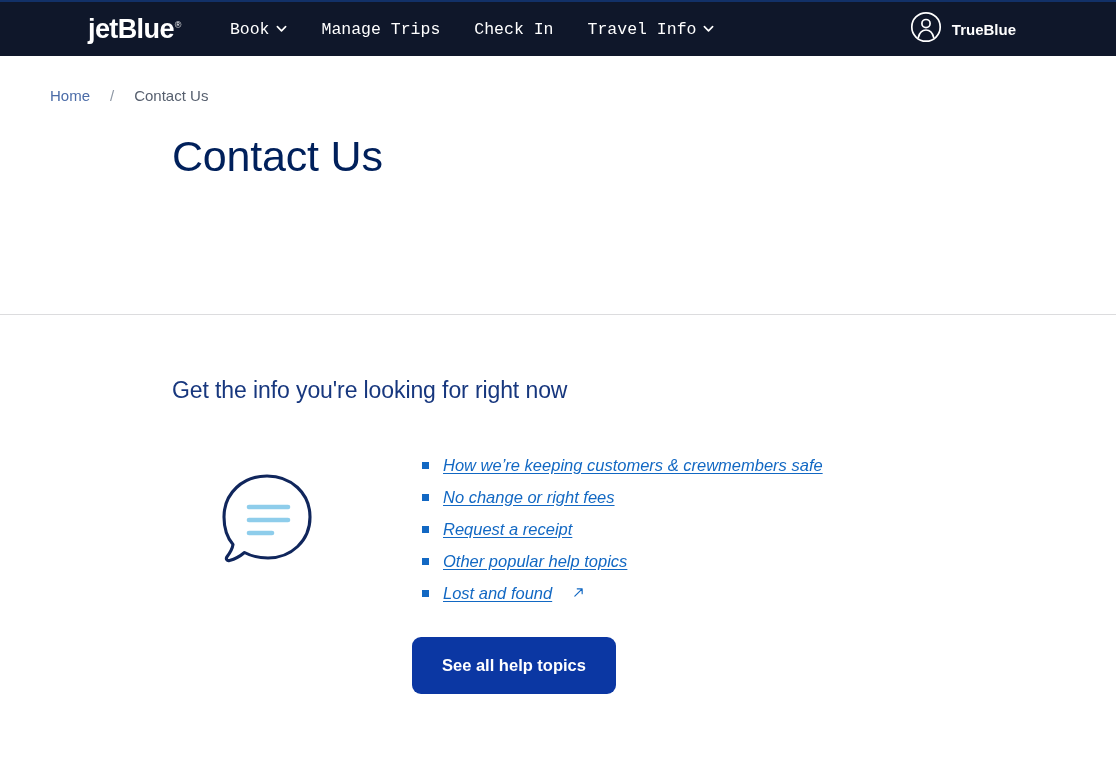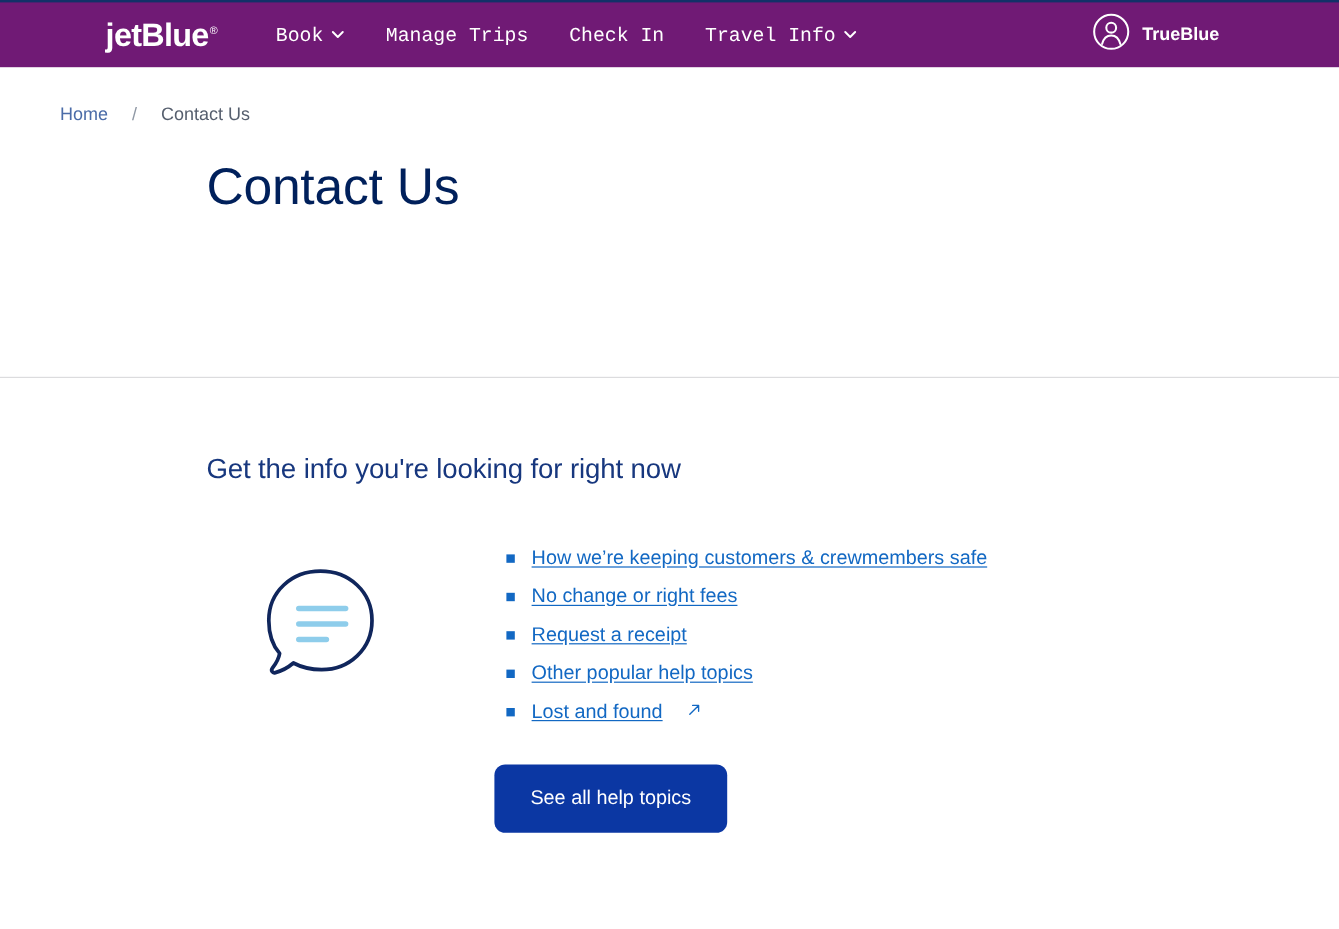--- a/index.html
+++ b/index.html
@@ -10,21 +10,21 @@
     background: #ffffff;
     font-family: "Liberation Sans", sans-serif;
     overflow: hidden;
   }
 
   
   .header {
     position: relative;
     width: 1116px;
     height: 56px;
-    background: #701a75;
+    background: #0f172a;
     border-top: 2px solid #123168;
     display: flex;
     align-items: center;
   }
 
   .logo {
     margin-left: 88px;
     color: #ffffff;
     font-size: 27px;
     font-weight: bold;
@@ -127,20 +127,21 @@
     color: #17377e;
     font-size: 23px;
     font-weight: 300;
     letter-spacing: -0.1px;
   }
 
   .content-row {
     display: flex;
     align-items: flex-start;
     margin-top: 45px;
+    font-style: italic;
   }
 
   .bubble-wrap {
     width: 250px;
     padding-left: 42px;
     padding-top: 18px;
     flex: none;
   }
 
   .links-col { flex: none; }
@@ -178,21 +179,21 @@
   }
   .btn-primary {
     display: inline-flex;
     align-items: center;
     justify-content: center;
     height: 57px;
     padding: 0 30px;
     background: #0b37a3;
     color: #ffffff;
     font-size: 16.5px;
-    font-weight: normal;
+    font-weight: bold;
     border: none;
     border-radius: 9px;
     cursor: pointer;
     font-family: "Liberation Sans", sans-serif;
   }
 </style>
 </head>
 <body>
 
 <div class="header">

